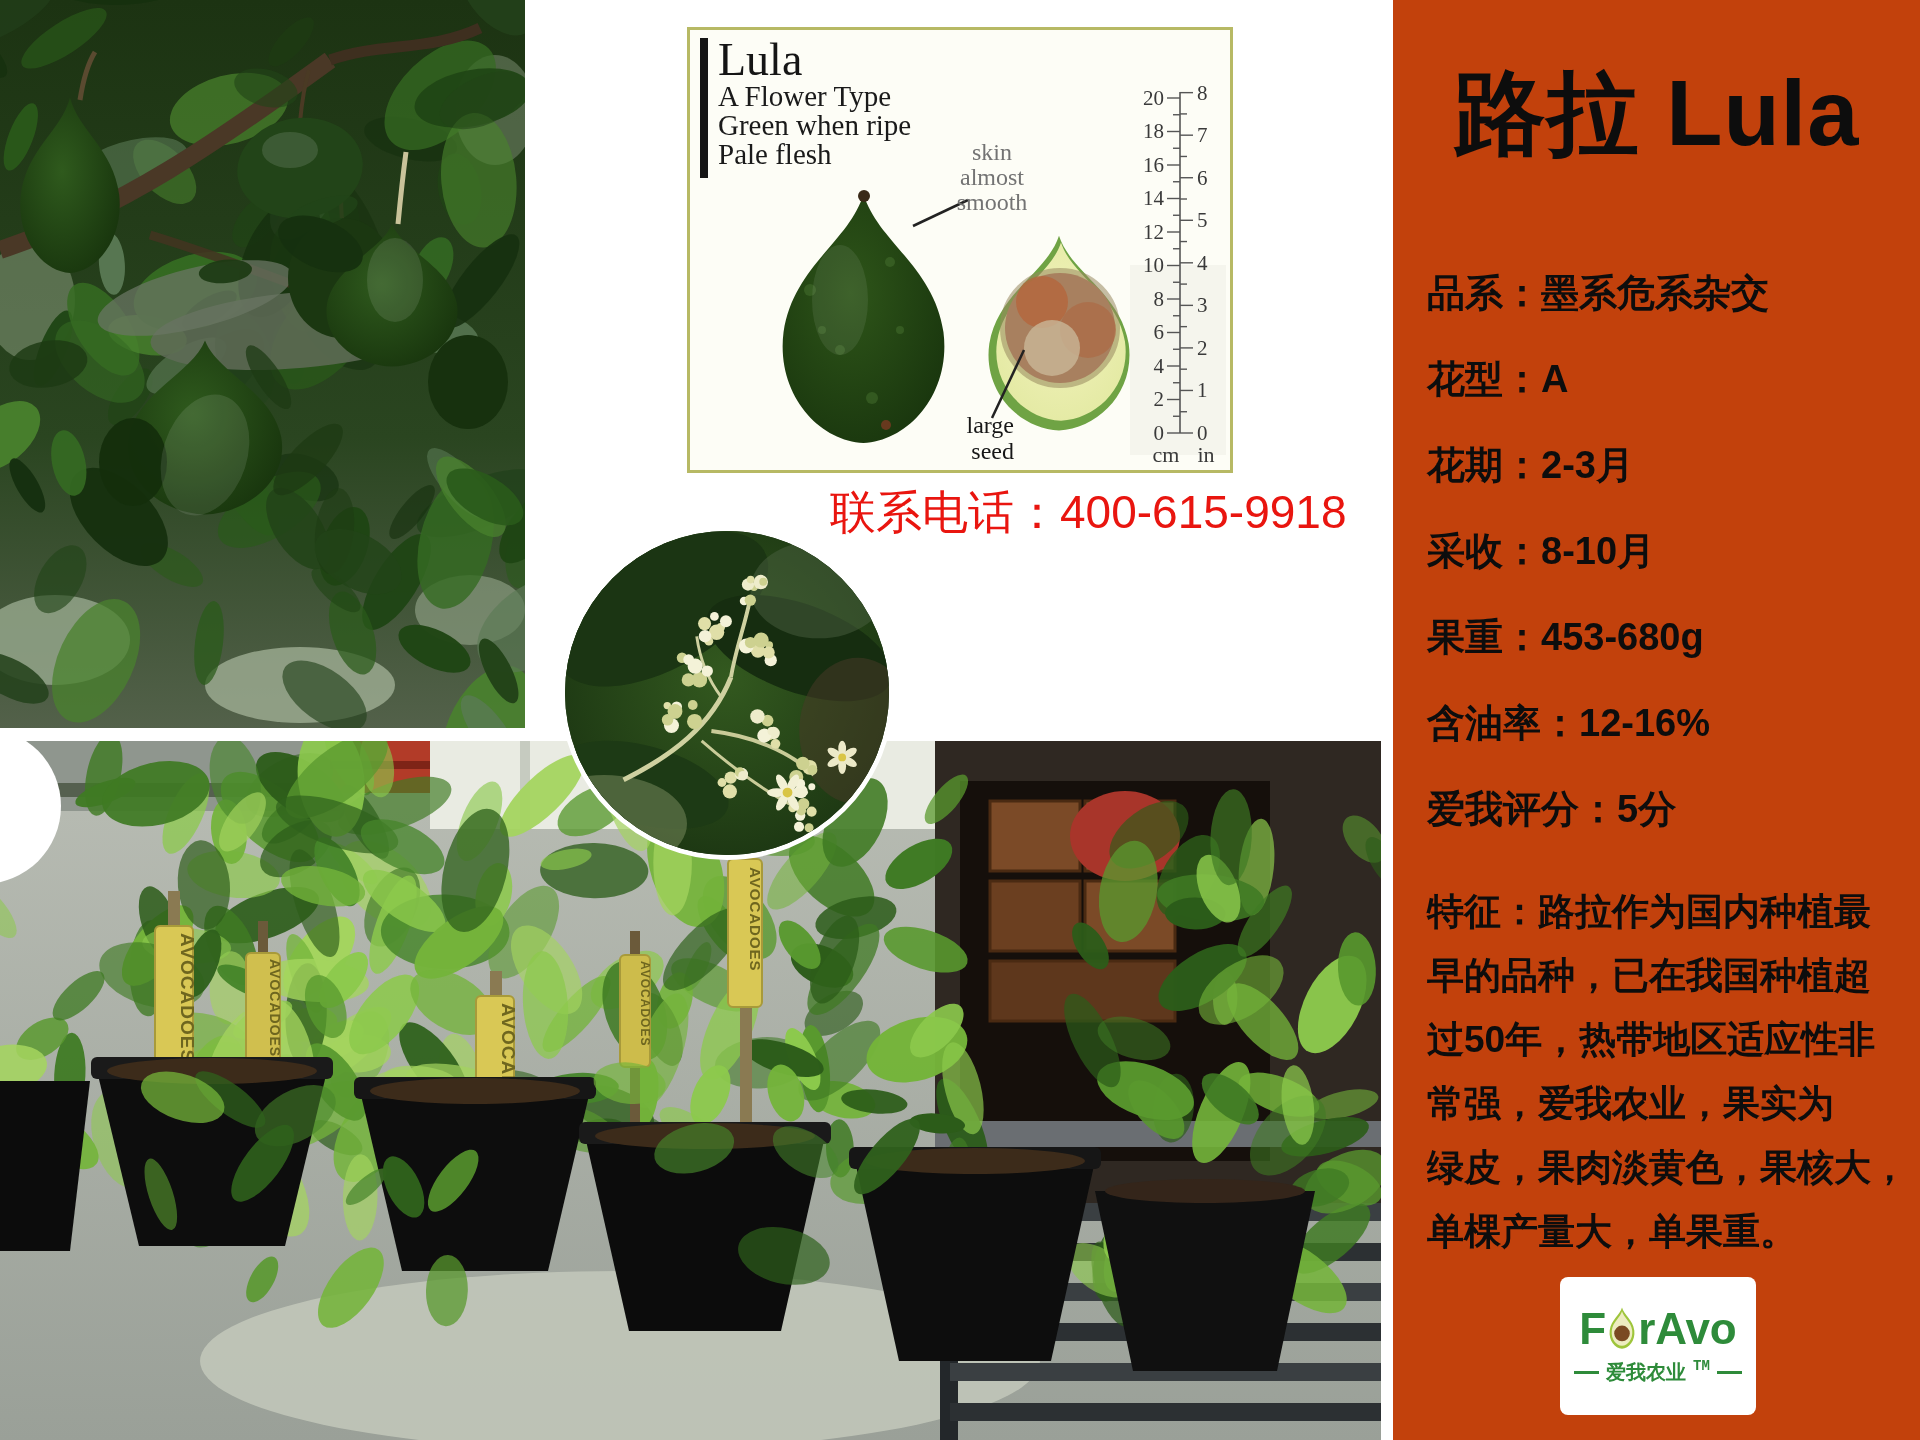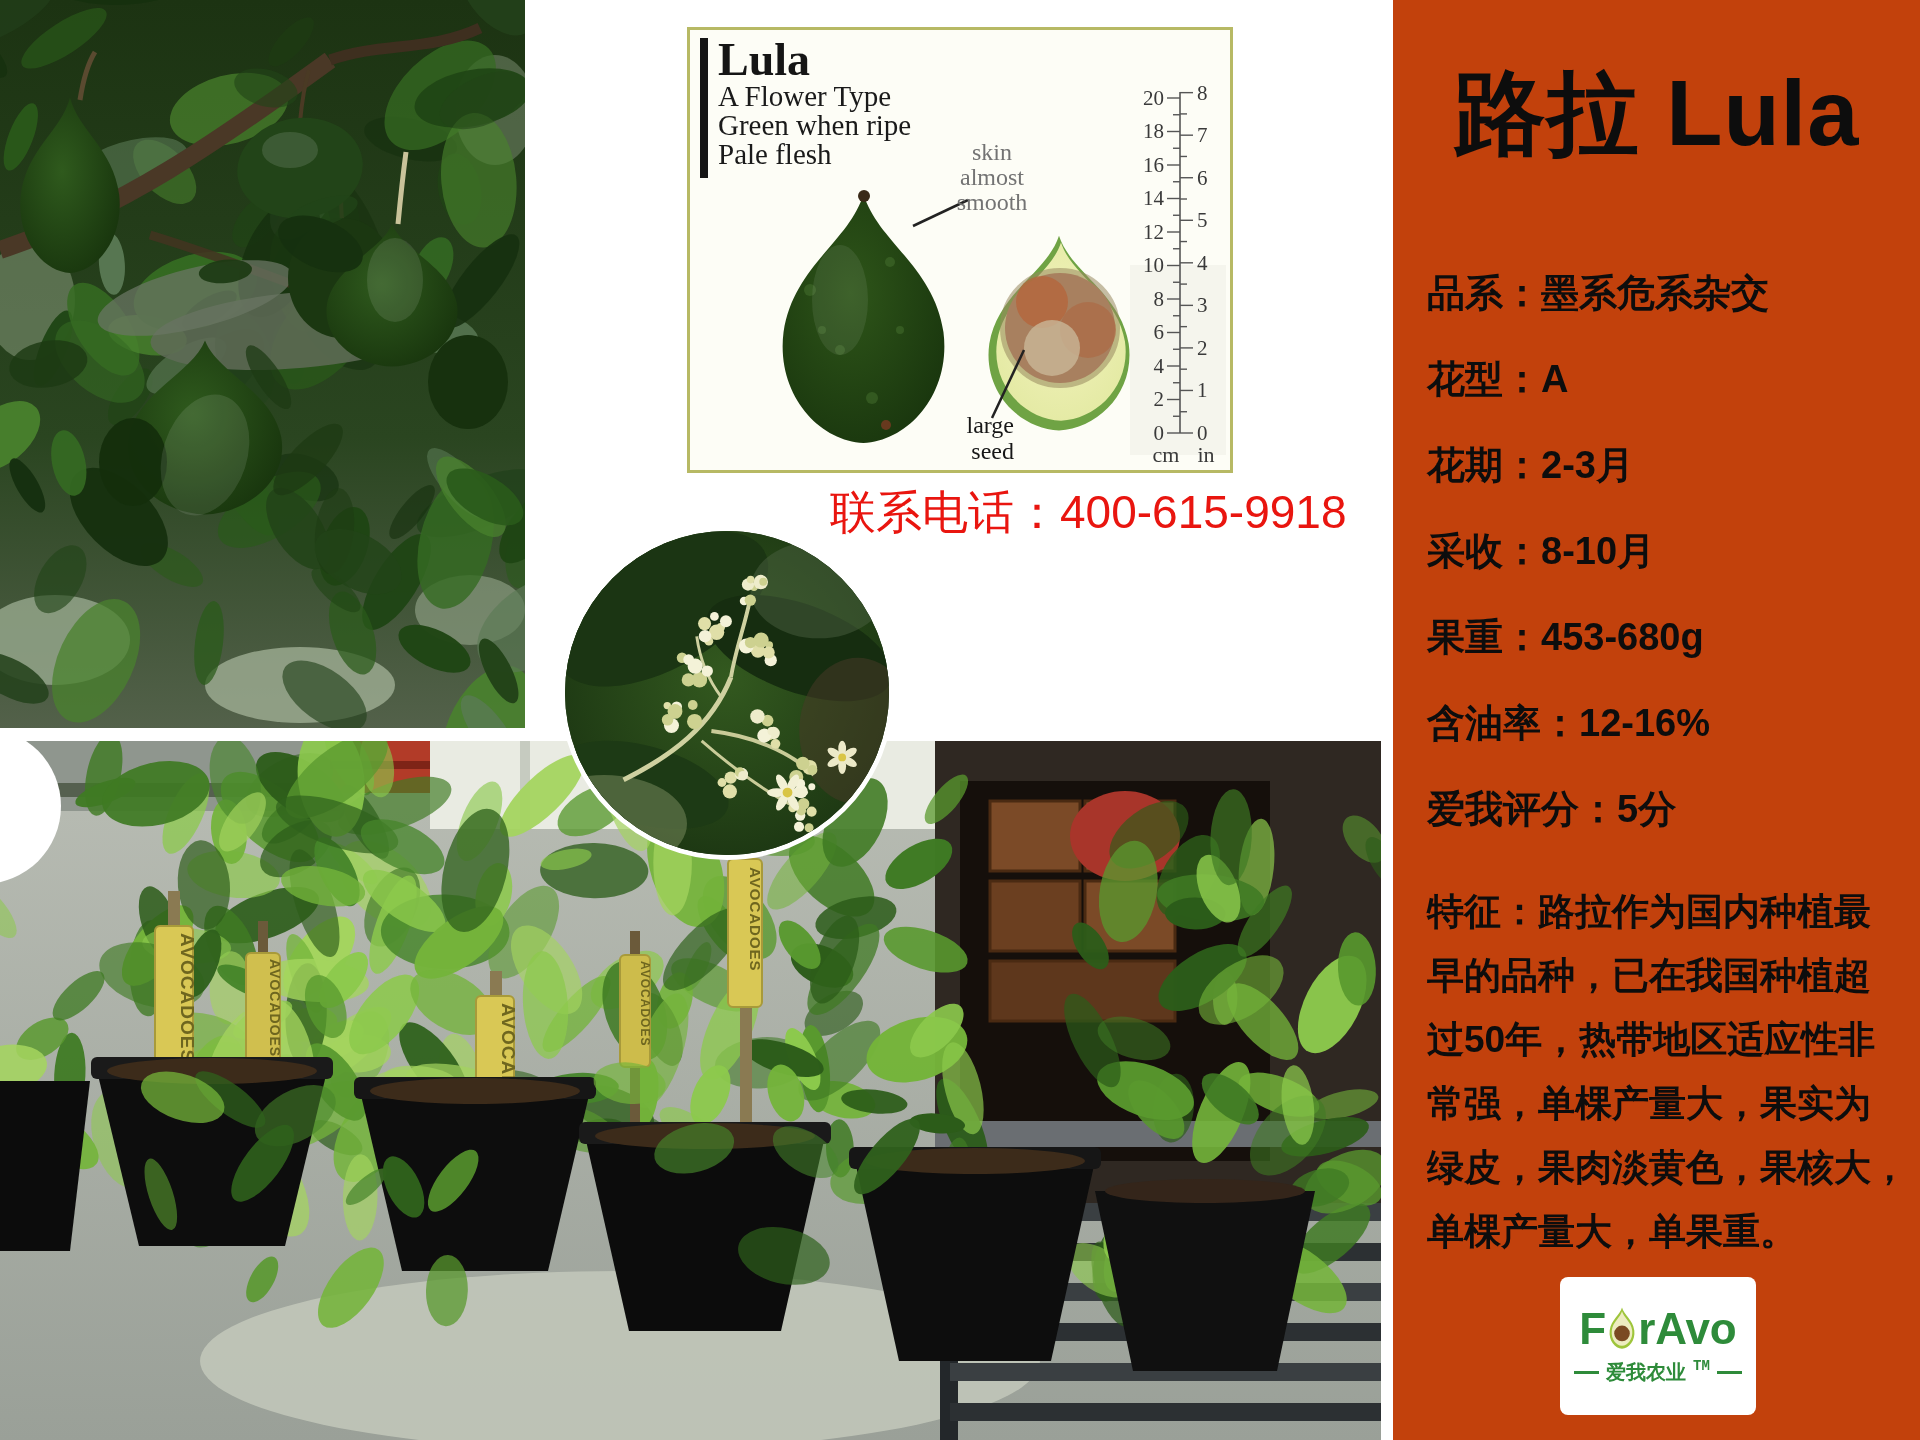--- a/index.html
+++ b/index.html
@@ -7,21 +7,21 @@
           font-family:"Liberation Sans",sans-serif;}
   .photo{position:absolute;overflow:hidden;background:#223;}
   #treePhoto{left:0;top:0;width:525px;height:728px;z-index:1;}
   #sapPhoto{left:0;top:741px;width:1381px;height:699px;z-index:1;}
   .photo svg{display:block;}
 
   .diagram{position:absolute;left:687px;top:27px;width:546px;height:446px;background:#fdfdf6;
            border:3px solid #b7b964;box-sizing:border-box;z-index:2;}
   .diag-head{position:absolute;left:10px;top:8px;display:flex;}
   .vbar{width:8px;height:140px;background:#151515;margin-right:10px;}
-  .diag-title{font-family:"Liberation Serif",serif;font-size:46px;line-height:44px;color:#151515;font-weight:bold;}
+  .diag-title{font-family:"Liberation Serif",serif;font-size:46px;line-height:44px;color:#151515;}
   .diag-sub{font-family:"Liberation Serif",serif;font-size:29px;line-height:29px;color:#1a1a1a;}
   .diag-art{position:absolute;left:0;top:0;}
   .skin-label{position:absolute;left:252px;top:110px;width:100px;text-align:center;
               font-family:"Liberation Serif",serif;font-size:24px;line-height:25px;color:#737373;}
   .seed-label{position:absolute;left:232px;top:382px;width:92px;text-align:right;
               font-family:"Liberation Serif",serif;font-size:24px;line-height:26px;color:#171717;}
   .rl{font-family:"Liberation Serif",serif;font-size:21px;fill:#3a3a3a;}
   .ru{font-family:"Liberation Serif",serif;font-size:22px;fill:#3a3a3a;}
 
   .contact{position:absolute;left:830px;top:482px;font-size:46px;font-weight:400;
@@ -747,21 +747,21 @@
       <li>花期：2-3月</li>
       <li>采收：8-10月</li>
       <li>果重：453-680g</li>
       <li>含油率：12-16%</li>
       <li>爱我评分：5分</li>
     </ul>
     <div class="desc">
       <div>特征：路拉作为国内种植最</div>
       <div>早的品种，已在我国种植超</div>
       <div>过50年，热带地区适应性非</div>
-      <div>常强，单棵产量大，果实为</div>
+      <div>常强，爱我农业，果实为</div>
       <div>绿皮，果肉淡黄色，果核大，</div>
       <div>单棵产量大，单果重。</div>
     </div>
     <div class="logo-box">
       <div class="brand-row">
         <span>F</span>
         <svg width="30" height="42" viewBox="0 0 100 140" style="margin:0 1px;">
           <path d="M50,2 C57,28 86,42 91,78 C95,112 73,138 50,139 C27,138 5,112 9,78 C14,42 43,28 50,2 Z" fill="#9ec53b"></path>
           <path d="M50,14 C56,36 80,48 84,78 C87,106 70,128 50,129 C30,128 13,106 16,78 C20,48 44,36 50,14 Z" fill="#edecc0"></path>
           <circle cx="50" cy="88" r="26" fill="#7a4a22"></circle>

